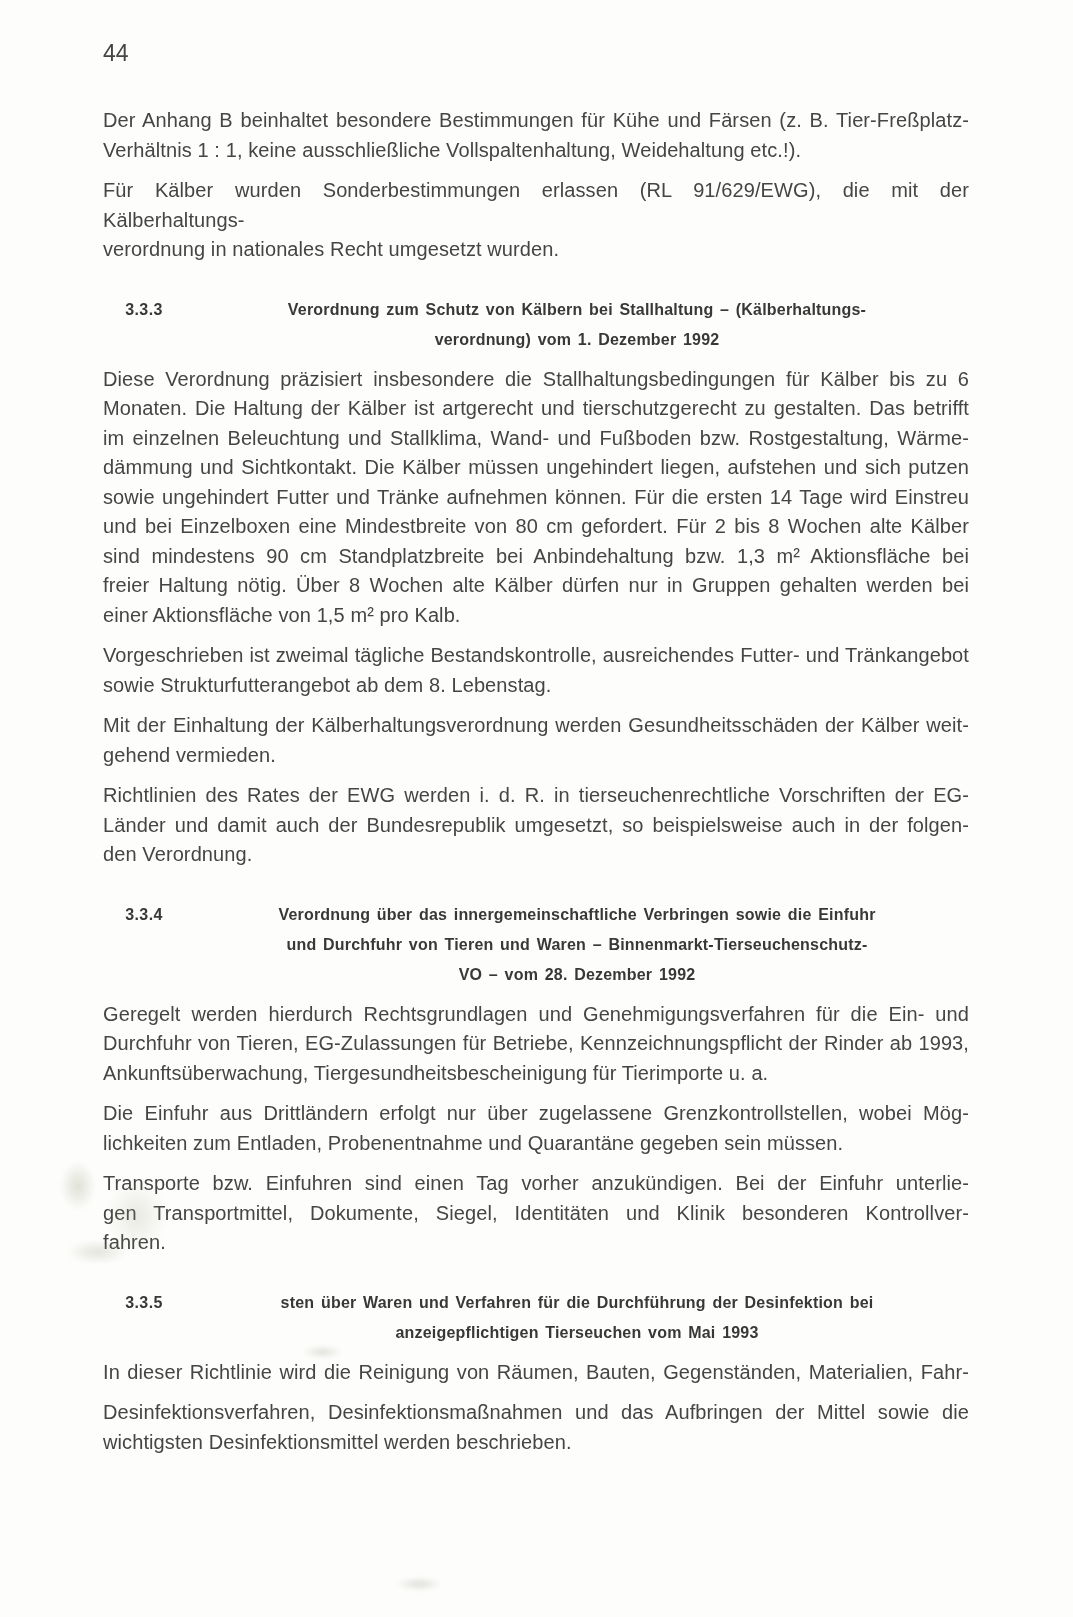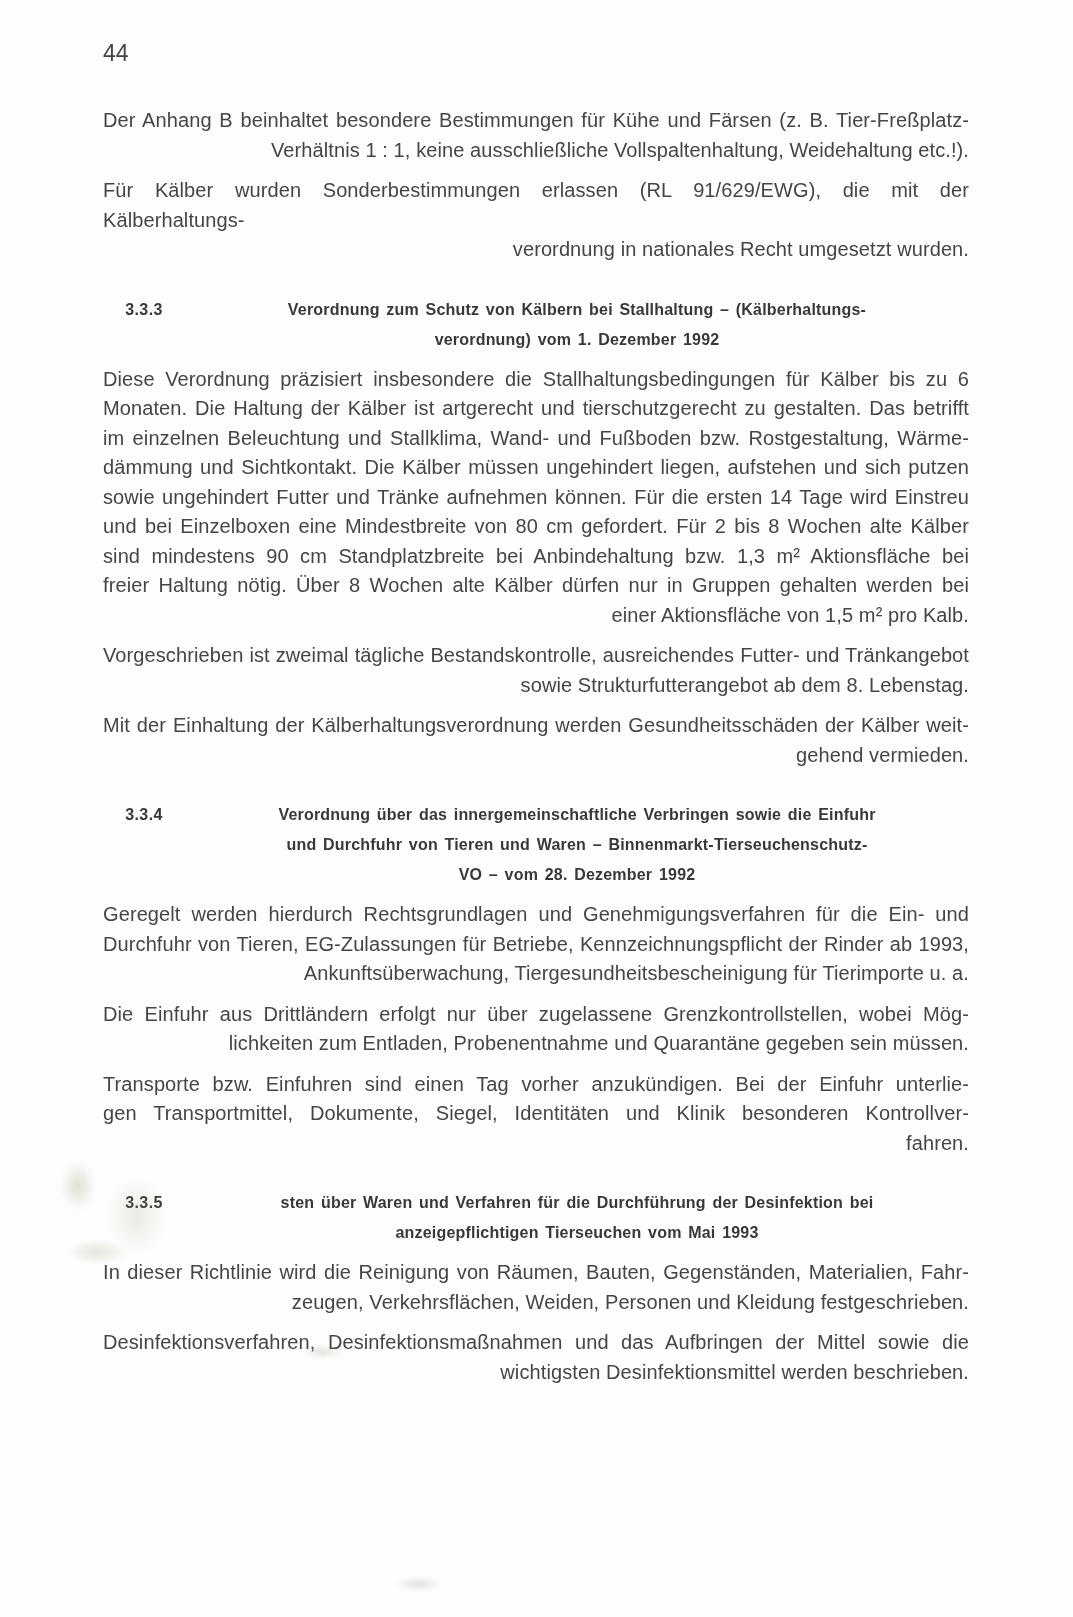--- a/index.html
+++ b/index.html
@@ -31,21 +31,21 @@
     font-size: 20px;
   }
   .tline {
     line-height: 29.5px;
     letter-spacing: 0.1px;
   }
   .just {
     text-align: justify;
     text-align-last: justify;
   }
-  .last { text-align: right; }
+  .last { text-align: left; }
   .heading {
     display: flex;
     margin: 30px 0 10px 0;
     font-size: 16px;
     font-weight: bold;
     color: var(--heading);
     text-align: center;
   }
   .hnum {
     flex: none;
@@ -113,20 +113,25 @@
         <div class="tline last">einer Aktionsfläche von 1,5 m² pro Kalb.</div>
       </div>
       <div class="para">
         <div class="tline just">Vorgeschrieben ist zweimal tägliche Bestandskontrolle, ausreichendes Futter- und Tränkangebot</div>
         <div class="tline last">sowie Strukturfutterangebot ab dem 8. Lebenstag.</div>
       </div>
       <div class="para">
         <div class="tline just">Mit der Einhaltung der Kälberhaltungsverordnung werden Gesundheitsschäden der Kälber weit-</div>
         <div class="tline last">gehend vermieden.</div>
       </div>
+      <div class="para">
+        <div class="tline just">Richtlinien des Rates der EWG werden i. d. R. in tierseuchenrechtliche Vorschriften der EG-</div>
+        <div class="tline just">Länder und damit auch der Bundesrepublik umgesetzt, so beispielsweise auch in der folgen-</div>
+        <div class="tline last">den Verordnung.</div>
+      </div>
       <div class="heading">
         <div class="hnum">3.3.4</div>
         <div class="htext">
           <div class="hline">Verordnung über das innergemeinschaftliche Verbringen sowie die Einfuhr</div>
           <div class="hline">und Durchfuhr von Tieren und Waren – Binnenmarkt-Tierseuchenschutz-</div>
           <div class="hline">VO – vom 28. Dezember 1992</div>
         </div>
       </div>
       <div class="para">
         <div class="tline just">Geregelt werden hierdurch Rechtsgrundlagen und Genehmigungsverfahren für die Ein- und</div>
@@ -144,21 +149,20 @@
       </div>
       <div class="heading">
         <div class="hnum">3.3.5</div>
         <div class="htext">
           <div class="hline">sten über Waren und Verfahren für die Durchführung der Desinfektion bei</div>
           <div class="hline">anzeigepflichtigen Tierseuchen vom Mai 1993</div>
         </div>
       </div>
       <div class="para">
         <div class="tline just">In dieser Richtlinie wird die Reinigung von Räumen, Bauten, Gegenständen, Materialien, Fahr-</div>
-        <div class="tline last">zeugen, Verkehrsflächen, Weiden, Personen und Kleidung festgeschrieben.</div>
       </div>
       <div class="para">
         <div class="tline just">Desinfektionsverfahren, Desinfektionsmaßnahmen und das Aufbringen der Mittel sowie die</div>
         <div class="tline last">wichtigsten Desinfektionsmittel werden beschrieben.</div>
       </div>
     </div>
   <div class="smudge smudge-a"></div>
   <div class="smudge smudge-b"></div>
   <div class="smudge smudge-c"></div>
 </div>

